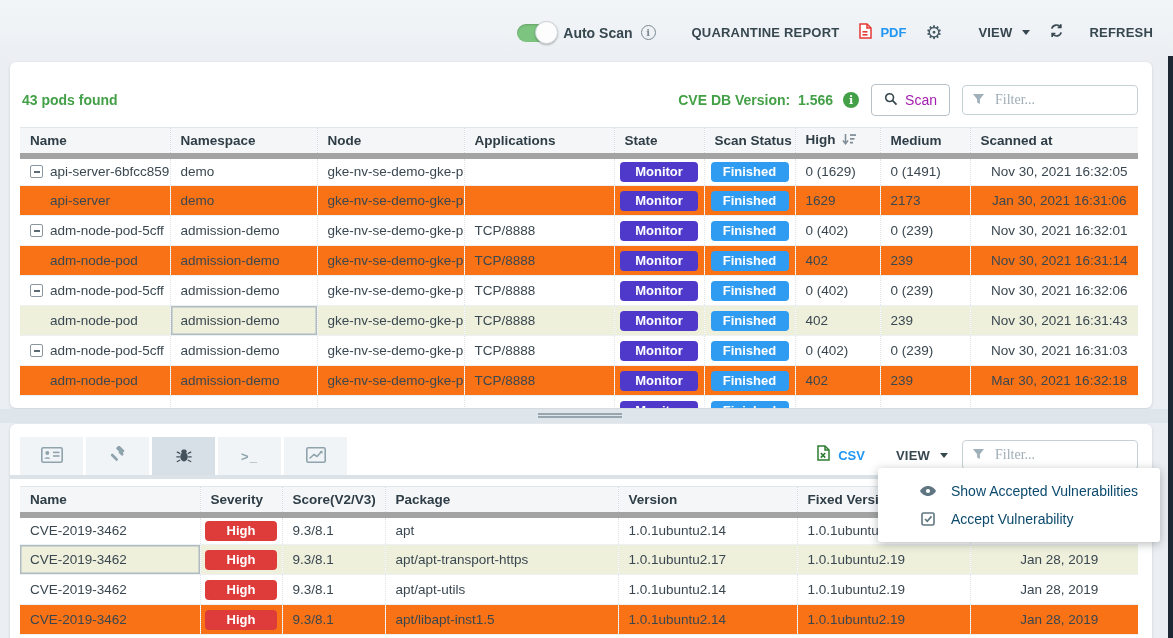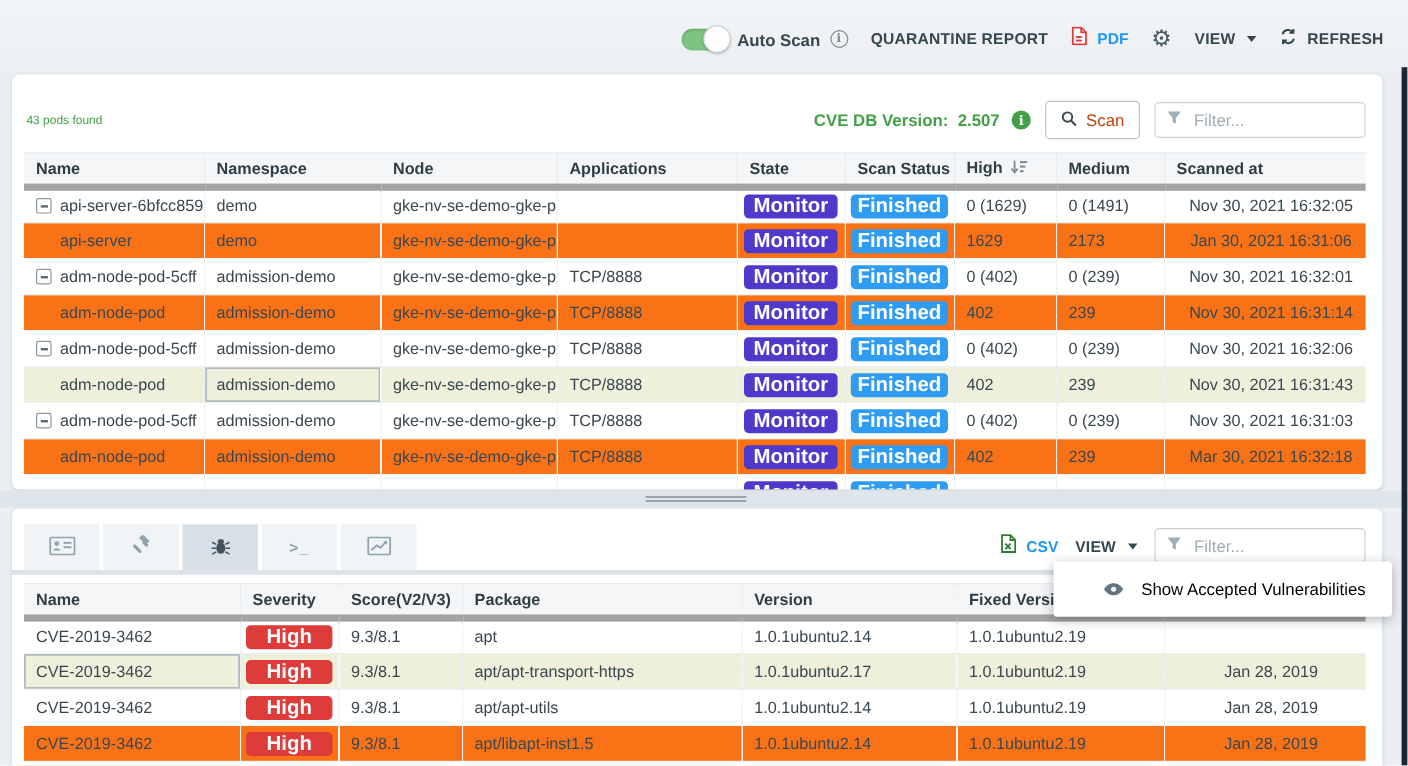--- a/index.html
+++ b/index.html
@@ -17,52 +17,52 @@
     font-size:30px; font-weight:400; color:#5d6974; }
   .topbar-controls { position:absolute; right:20px; top:21px; height:23px;
     display:flex; align-items:center; gap:19px;text-align:right; }
   .hgroup { display:flex; align-items:center; gap:8px; cursor:pointer; }
   .toggle { width:38px; height:18px; border-radius:9px; background:#7cc47f;
     position:relative; box-shadow:inset 0 1px 2px rgba(0,0,0,.18); cursor:pointer; }
   .toggle-knob { position:absolute; right:-3px; top:-3px; width:23px; height:23px;
     border-radius:50%; background:#fdfdfd; border:1px solid #ccd2d6;
     box-shadow:0 1px 2px rgba(0,0,0,.25); }
   .bold-label { font-weight:bold; font-size:14px; color:#37474f; }
-  .toplink { font-weight:bold; font-size:13px; color:#37474f; letter-spacing:.2px; }
+  .toplink { font-weight:bold; font-size:13px; color:#37474f; letter-spacing:.2px;margin-left:17px; }
   .bluelink { font-weight:bold; font-size:13px; color:var(--link-blue,#2196F3); }
   .info-outline { width:15px; height:15px; border-radius:50%; border:1.5px solid #7b8a93;
     color:#7b8a93; font-size:10px; font-weight:bold; display:flex; align-items:center;
     justify-content:center; font-family:"DejaVu Serif", serif; }
   .info-filled { width:16px; height:16px; border-radius:50%;
     background:var(--accent-green,#43A047); color:#fff; font-size:11px; font-weight:bold;
     display:flex; align-items:center; justify-content:center;
     font-family:"DejaVu Serif", serif; margin:0 12px 0 10px; }
   .caret { width:0; height:0; border-left:4.5px solid transparent;
     border-right:4.5px solid transparent; border-top:5px solid #37474f; margin-left:2px; }
   .gear-glyph { font-family:"DejaVu Sans", sans-serif; font-size:19px; color:#455a64; line-height:1; }
 
   
   .card { position:absolute; left:10px; width:1142px; background:#fff;
     border-radius:6px; box-shadow:0 1px 3px rgba(60,72,82,.18); }
   .pods-card { top:62px; height:346px; overflow:hidden; }
   .details-card { top:424px; height:230px; overflow:hidden; }
 
   .pods-toolbar { position:absolute; left:12px; right:14px; top:22px; height:32px;
     display:flex; align-items:center; }
-  .pods-count { color:var(--accent-green,#43A047); font-weight:normal; font-size:10px; }
+  .pods-count { color:var(--accent-green,#43A047); font-weight:bold; font-size:14px; }
   .flex-spacer { flex:1; }
   .cvedb { color:var(--accent-green,#43A047); font-weight:bold; font-size:14px; white-space:nowrap; }
   .scan-btn { display:flex; align-items:center; gap:7px; height:32px; padding:0 12px;
     background:#fff; border:1px solid #b7c2ca; border-radius:4px; font-size:14px;
-    color:#c2410c; margin-right:12px; cursor:pointer;
+    color:#a21caf; margin-right:12px; cursor:pointer;
     font-family:"Liberation Sans", sans-serif; }
   .filter-box { display:flex; align-items:center; width:176px; height:30px;
     border:1px solid #c6d0d7; border-radius:4px; background:#fff; padding:0 9px; gap:8px; }
   .filter-box input { border:none; outline:none; width:100%; font-size:14px; color:#0c4a6e;
-    font-family:Liberation Sans, sans-serif; background:transparent; }
+    font-family:Liberation Serif, serif; background:transparent; }
   .filter-box input::placeholder { color:#9fadb6; }
 
   
   table { border-collapse:collapse; table-layout:fixed; width:1118px;
     position:absolute; left:10px; }
   .pods-table { top:65px; }
   .vulns-table { top:62px; }
   th { height:28px; background:#f4f6f8; border-top:1px solid #e0e6ea;
     border-bottom:6px solid #a3a3a3; border-right:1px dotted #d5dde2;
     font-size:13.5px; text-align:left; padding:0 0 0 10px; color:#2f3d46;
@@ -70,21 +70,21 @@
   th:last-child { border-right:none; }
   td { height:30px; font-size:13.5px; color:#3a4750; padding:0 0 0 10px;
     white-space:nowrap; overflow:hidden; border-right:1px dotted #dfe5e9;
     border-bottom:1px solid #eef1f4; }
   td:last-child { border-right:none;text-align:center; }
   tr.striped td { background:#f97316; }
   tr.selected td { background:#eef0dc; }
   td.focus { box-shadow:inset 0 0 0 1.5px #afbac1; }
   td.badge-cell { text-align:center; padding:0; }
   .badge { display:inline-block; min-width:78px; height:20px; line-height:20px;
-    border-radius:4px; color:#fff; font-size:17px; font-weight:bold;
+    border-radius:4px; color:#fff; font-size:13px; font-weight:bold;
     vertical-align:middle; padding:0 6px; }
   .badge.monitor  { background:var(--monitor-badge,#4F39CB); }
   .badge.finished { background:var(--finished-badge,#2F9BF1); }
   .badge.high     { background:var(--high-badge,#DE3B3B); min-width:72px; }
   .expand { display:inline-block; width:13px; height:13px; border:1px solid #8a97a0;
     border-radius:2px; background:#fff; position:relative; margin-right:7px;
     vertical-align:-2px; cursor:pointer; }
   .expand::after { content:""; position:absolute; left:2.5px; right:2.5px; top:5px;
     height:1.6px; background:#5c6b74; }
   td.child { padding-left:30px; }
@@ -104,21 +104,21 @@
   .tabstrip { position:absolute; left:0; top:51px; width:100%; height:4px; background:#dbe3e9; }
   .terminal-glyph { font-size:13px; font-weight:bold; color:#8fa3ad; letter-spacing:1px; }
   .details-toolbar { position:absolute; right:14px; top:16px; display:flex;
     align-items:center; gap:14px; }
 
   
   .menu { position:absolute; left:878px; top:468px; width:282px; background:#fff;
     border-radius:3px; box-shadow:0 2px 10px rgba(30,40,50,.32); padding:9px 0;
     z-index:40; }
   .menu-item { display:flex; align-items:center; height:28px; padding-left:40px;
-    gap:13px; font-size:14px; color:#000000; cursor:pointer;text-align:right; }
+    gap:13px; font-size:14px; color:#0c4a6e; cursor:pointer;text-align:right; }
   .menu-item .mi-icon { width:20px; display:flex; justify-content:center; }
 
   .edge-strip { position:absolute; right:0; top:56px; width:5px; height:582px;
     background:#1c2733; z-index:60; }
 </style>
 </head>
 <body>
 
 <div class="topbar">
   <div class="topbar-controls">
@@ -158,21 +158,21 @@
       <span class="toplink">REFRESH</span>
     </div>
   </div>
 </div>
 
 <section class="card pods-card">
   <div class="pods-toolbar">
     <span class="pods-count">43 pods found</span>
     <span class="flex-spacer"></span>
     <span class="cvedb">
-      <span>CVE DB Version:</span>&nbsp;&nbsp;<span>2.507</span>
+      <span>CVE DB Version:</span>&nbsp;&nbsp;<span>1.566</span>
     </span>
     <span class="info-filled">i</span>
     <button class="scan-btn">
       <span>
         <svg width="14" height="14" viewBox="0 0 15 15">
             <circle cx="6" cy="6" r="4.2" fill="none" stroke="#37474f" stroke-width="1.7"></circle>
             <line x1="9.3" y1="9.3" x2="13.4" y2="13.4" stroke="#37474f" stroke-width="1.9"></line>
           </svg>
       </span>
       <span>Scan</span>
@@ -468,15 +468,24 @@
 <div class="menu" id="view-menu">
     <div class="menu-item">
       <span class="mi-icon">
         <svg width="18" height="12" viewBox="0 0 18 12">
           <path d="M1 6C3.5 1.8 7 1 9 1s5.5.8 8 5c-2.5 4.2-6 5-8 5S3.5 10.2 1 6z" fill="#5f7581"></path>
           <circle cx="9" cy="6" r="2.1" fill="#fff"></circle>
         </svg>
       </span>
       <span>Show Accepted Vulnerabilities</span>
     </div>
+    <div class="menu-item">
+      <span class="mi-icon">
+        <svg width="14" height="14" viewBox="0 0 14 14">
+          <rect x="1" y="1" width="12" height="12" rx="1.5" fill="none" stroke="#5f7581" stroke-width="1.6"></rect>
+          <path d="M4 7l2.2 2.2L10.5 4.4" fill="none" stroke="#5f7581" stroke-width="1.7"></path>
+        </svg>
+      </span>
+      <span>Accept Vulnerability</span>
+    </div>
   </div>
 
 <div class="edge-strip"></div>
 
 </body></html>

